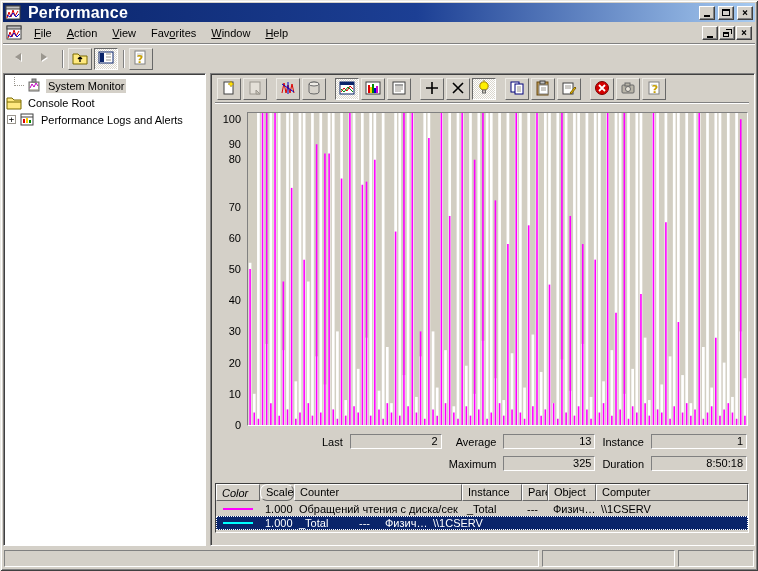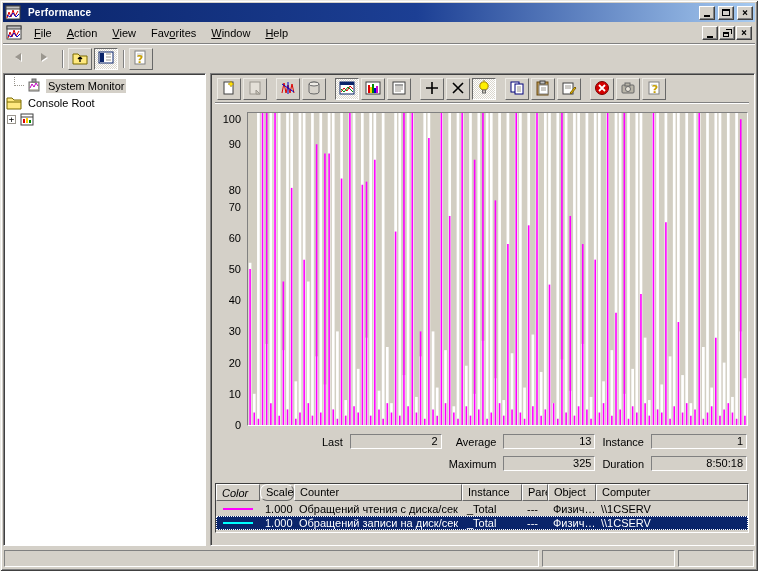--- a/index.html
+++ b/index.html
@@ -7,21 +7,21 @@
   body { font-family:"Liberation Sans", sans-serif; font-size:11px; color:#000; }
 
   .window { width:758px; height:571px; background:#D4D0C8; padding:3px;
     box-shadow: inset 1px 1px 0 #ECEAE4, inset -1px -1px 0 #404040,
                 inset 2px 2px 0 #fff, inset -2px -2px 0 #808080;
     display:flex; flex-direction:column; }
 
   
   .titlebar { height:19px; background:linear-gradient(90deg,#0A246A 0%,#1C3F94 55%,#A6CAF0 100%);
     display:flex; align-items:center; padding:0 2px; gap:3px; flex:0 0 auto; }
-  .titlebar .title { color:#fff; font-weight:bold; font-size:10px; flex:1; letter-spacing:.2px; }
+  .titlebar .title { color:#fff; font-weight:bold; font-size:16px; flex:1; letter-spacing:.2px; }
   .capbtn { width:16px; height:14px; background:#D4D0C8; border:1px solid;
     border-color:#fff #404040 #404040 #fff; box-shadow: inset -1px -1px 0 #808080;
     display:flex; align-items:center; justify-content:center; font-size:9px; line-height:1;
     font-family:"DejaVu Sans Mono", monospace; }
   .glyph-min { width:6px; height:2px; background:#000; margin-top:7px; }
   .glyph-max { width:8px; height:7px; border:1px solid #000; border-top-width:2px; }
   .glyph-restore { width:6px; height:5px; border:1px solid #000; border-top-width:2px; box-shadow:2px -2px 0 -0px #D4D0C8, 3px -3px 0 #000; margin:2px 2px 0 0; }
   .glyph-x { font-weight:bold; font-size:10px; }
 
   
@@ -228,20 +228,21 @@
         <span class="expander">+</span>
         <span class="ticon">
           <svg width="16" height="15" viewBox="0 0 16 15">
               <rect x="2" y="2" width="12" height="11" fill="#fff" stroke="#404040"></rect>
               <line x1="2" y1="5" x2="14" y2="5" stroke="#404040"></line>
               <rect x="4" y="7" width="2" height="4" fill="#d00"></rect>
               <rect x="7" y="6" width="2" height="5" fill="#fc0"></rect>
               <rect x="10" y="8" width="2" height="3" fill="#080"></rect>
             </svg>
         </span>
+        <span class="lbl">Performance Logs and Alerts</span>
       </div>
     </div>
 
     <div class="splitter"></div>
 
     <div class="right-pane">
 
       <div class="sm-toolbar">
         <span class="tbtn">
           <span><svg width="16" height="16" viewBox="0 0 16 16">
@@ -362,21 +363,21 @@
                 <line x1="5" y1="5" x2="11" y2="5" stroke="#c0c0c0"></line>
                 <text x="9" y="13" font-size="11" font-weight="bold" fill="#C8A000" text-anchor="middle" font-family="DejaVu Sans">?</text>
               </svg></span>
         </span>
       </div>
 
       <div class="chart-row">
         <div class="y-axis">
             <span class="ytick" style="top: 7px;">100</span>
             <span class="ytick" style="top: 32.2px;">90</span>
-            <span class="ytick" style="top: 78px;">80</span>
+            <span class="ytick" style="top: 47px;">80</span>
             <span class="ytick" style="top: 94.6px;">70</span>
             <span class="ytick" style="top: 125.8px;">60</span>
             <span class="ytick" style="top: 157px;">50</span>
             <span class="ytick" style="top: 188.2px;">40</span>
             <span class="ytick" style="top: 219.4px;">30</span>
             <span class="ytick" style="top: 250.6px;">20</span>
             <span class="ytick" style="top: 281.8px;">10</span>
             <span class="ytick" style="top: 313px;">0</span>
           </div>
         <div class="plot-box">
@@ -660,21 +661,20 @@
             <span class="cell c-instance">_Total</span>
             <span class="cell c-parent">---</span>
             <span class="cell c-object">Физич…</span>
             <span class="cell c-computer">\\1CSERV</span>
           </div>
           <div class="lrow selected">
             <span class="c-color">
                 <span class="swatch" style="background: rgb(0, 255, 255);"></span>
               </span>
             <span class="cell c-scale">1.000</span>
-            <span class="cell c-counter">Обращений записи на диск/сек</span>
             <span class="cell c-instance">_Total</span>
             <span class="cell c-parent">---</span>
             <span class="cell c-object">Физич…</span>
             <span class="cell c-computer">\\1CSERV</span>
           </div>
         </div>
       </div>
 
     </div>
   </div>

